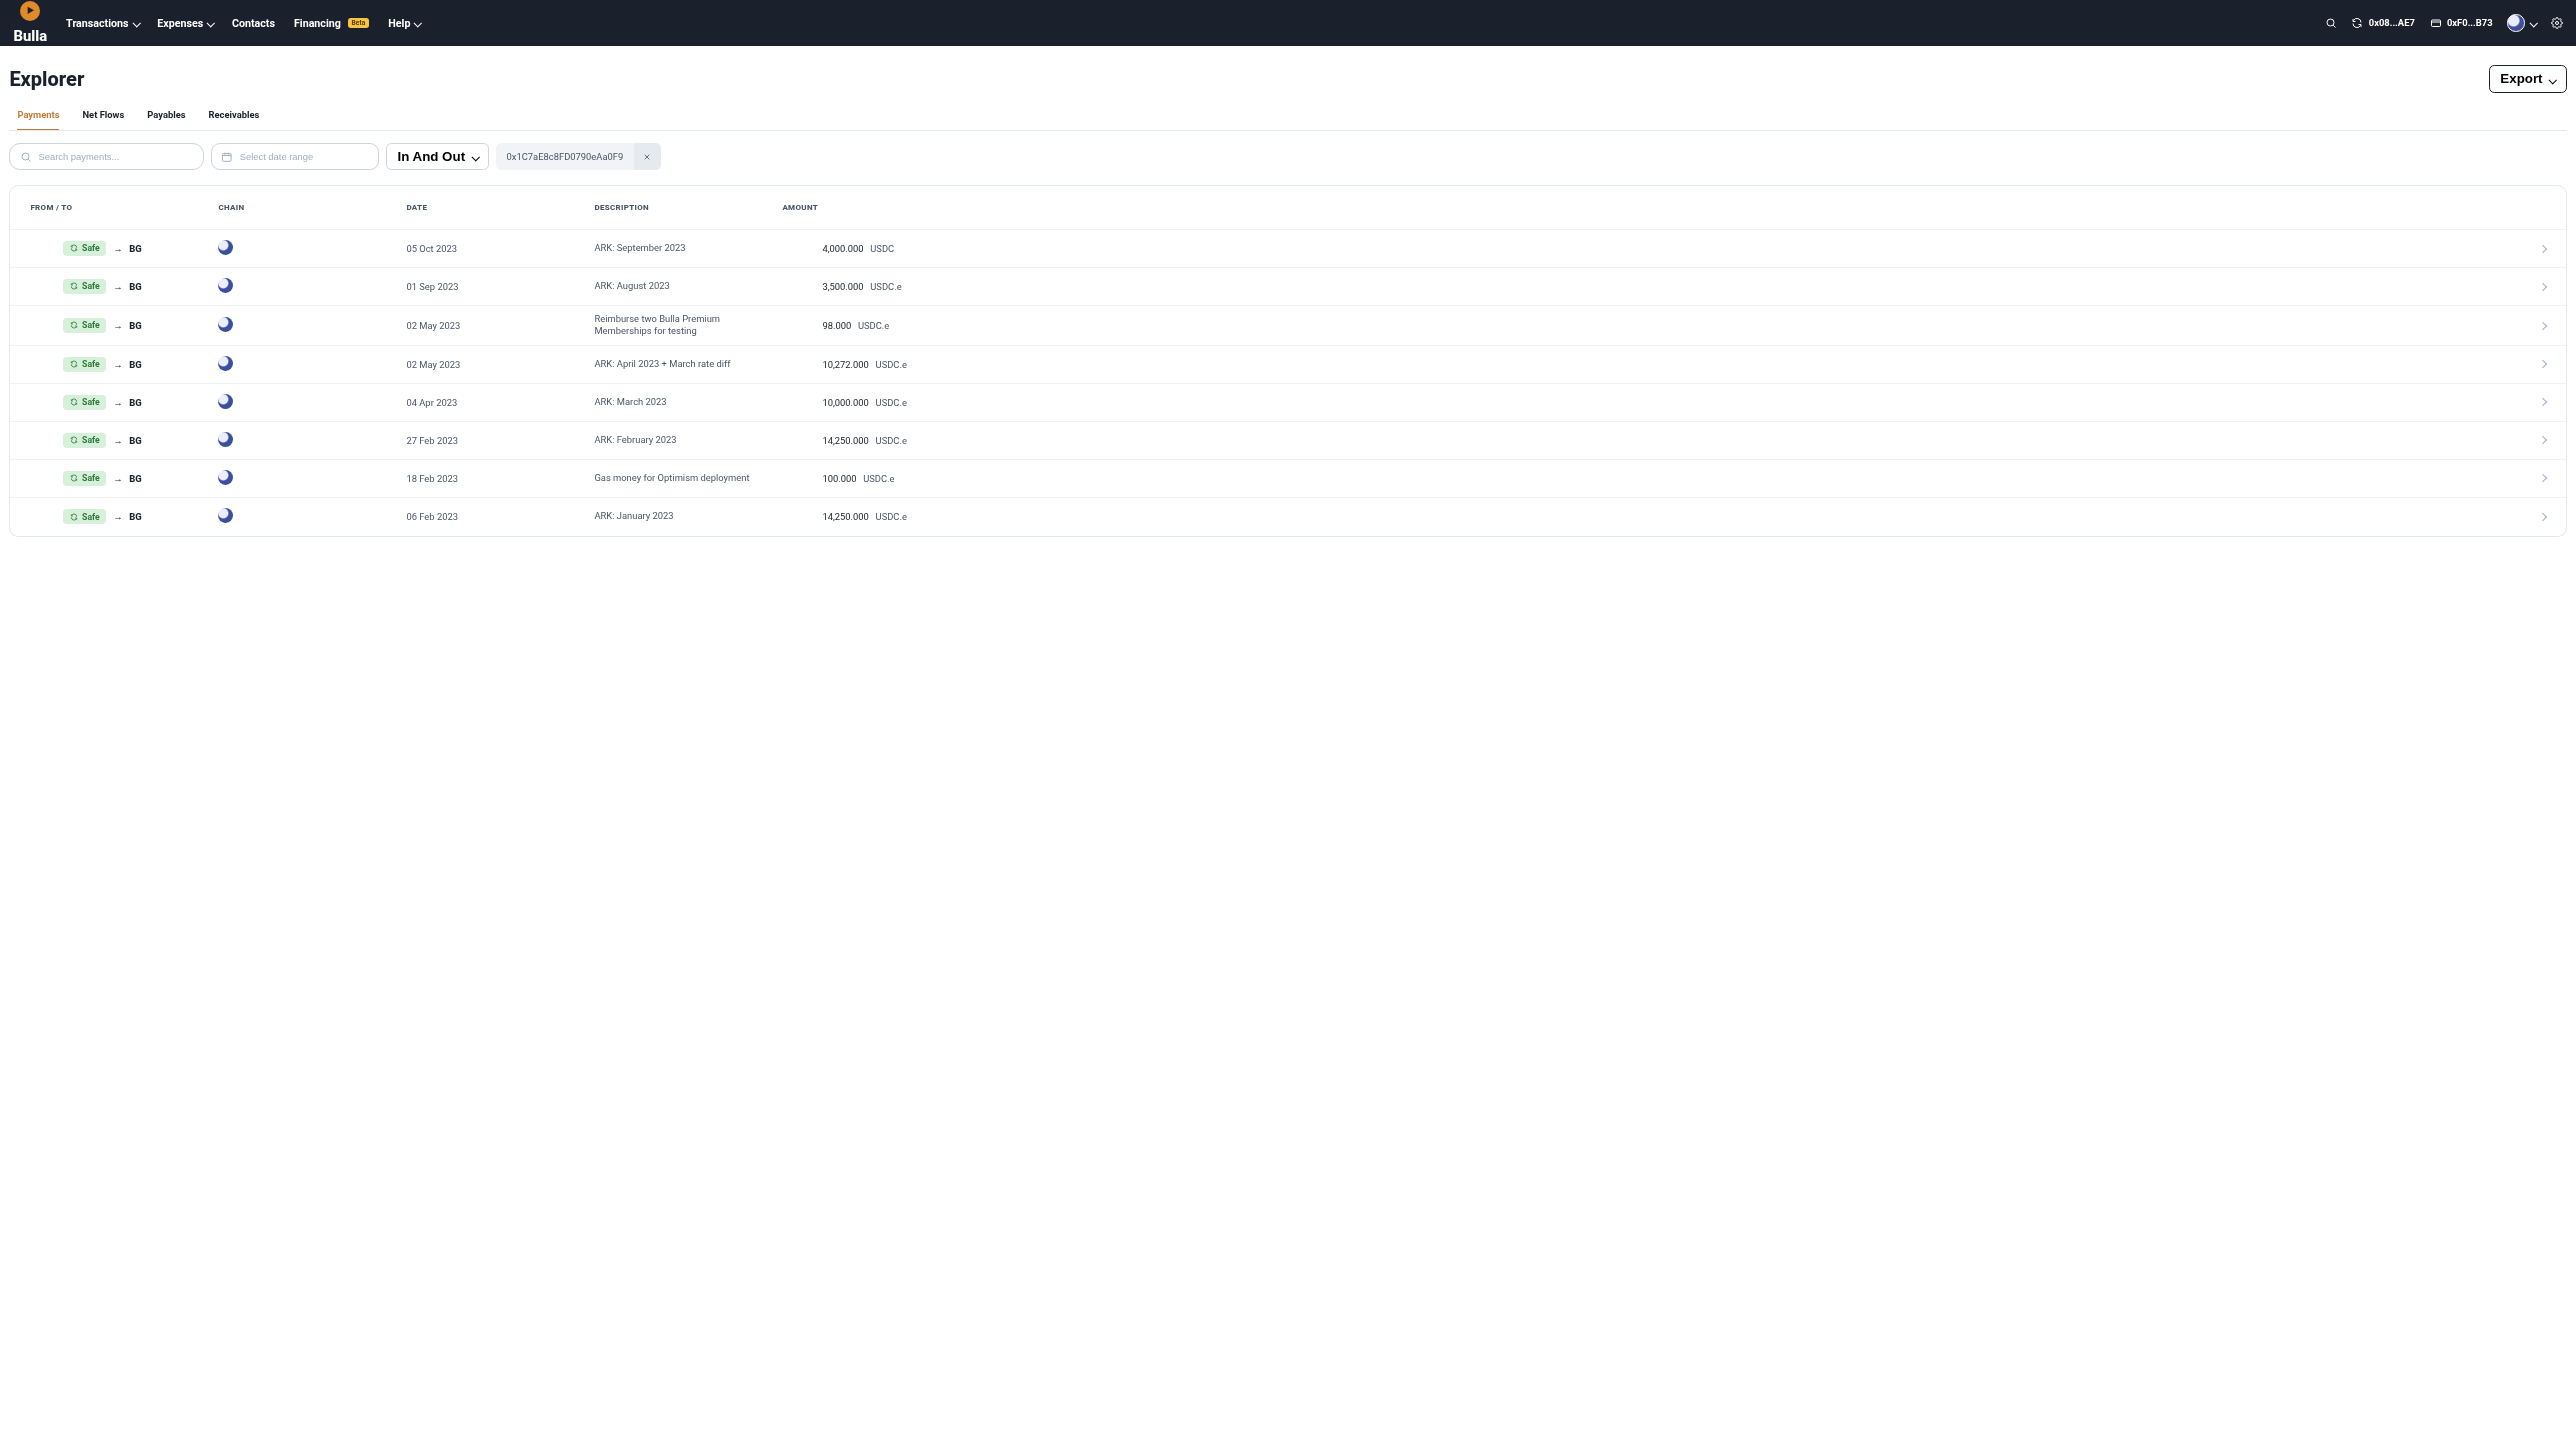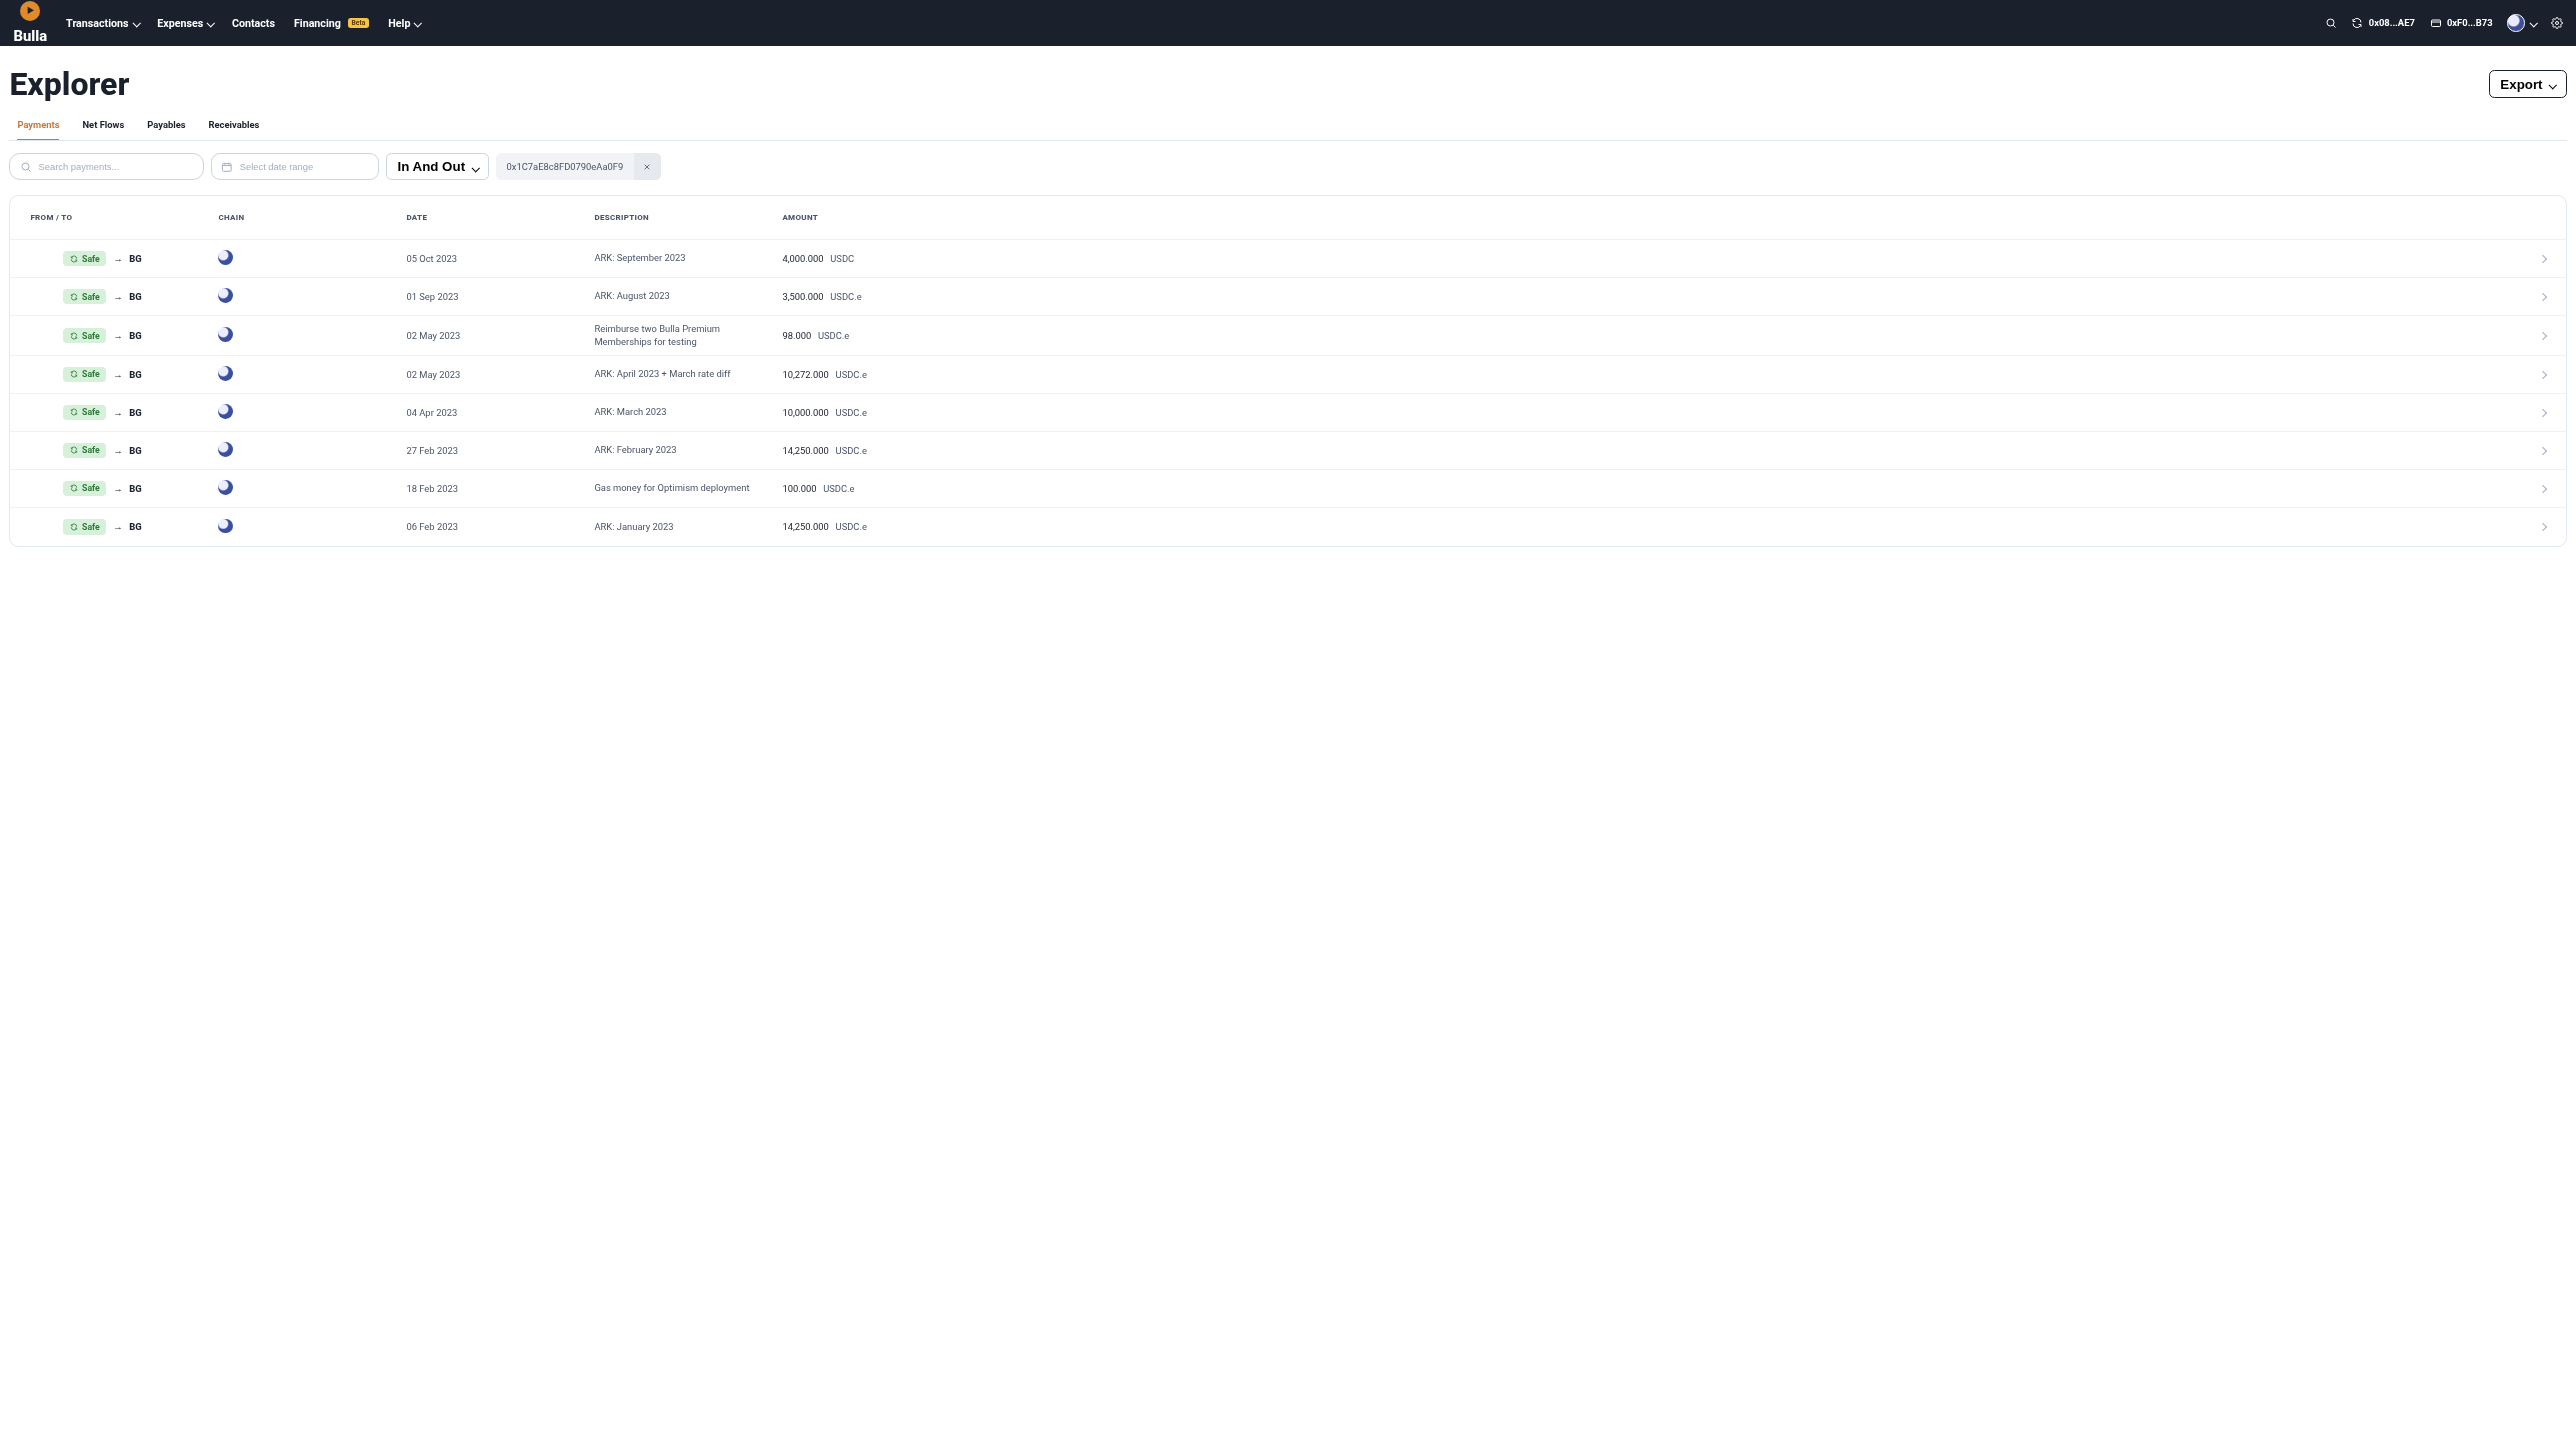--- a/index.html
+++ b/index.html
@@ -64,21 +64,21 @@
     border: 1.3px solid #fff;
   }
   .icon-svg { width: 12px; height: 12px; stroke: currentColor; fill: none; stroke-width: 2; }
 
   
   .page { padding: 19px 9.4px 27px 9.4px; }
   .page-head {
     display: flex; align-items: center; justify-content: space-between;
     padding: 0 0 12px 0;
   }
-  .page-title { font-size: 32px; font-weight: 800; }
+  .page-title { font-size: 20px; font-weight: 800; }
   .export-btn {
     display: flex; align-items: center; gap: 6.7px;
     border: 1.3px solid #1a202c;
     border-radius: 5.4px;
     padding: 5.4px 10.7px;
     font-weight: 700;
     background: #fff;
   }
 
   
@@ -184,21 +184,21 @@
   .arrow-r {
     color: #1a202c; font-weight: 700;
   }
   .to-label { font-weight: 800; color: #1a202c; }
   .chain-icon {
     width: 14.8px; height: 14.8px; border-radius: 50%;
     background: radial-gradient(circle at 35% 35%, #eceeff 0 32%, #3a4f9e 42% 100%);
     display: inline-block;
   }
   .desc-cell { padding: 6.7px 13.4px 6.7px 0; line-height: 1.35; }
-  .amt-cell { display: flex; gap: 6.7px; }
+  .amt-cell { display: flex; gap: 6.7px; margin-left: 40px; }
   .amt-val { color: #1a202c; }
   .amt-token { color: #4a5568; }
   .row-chevron {
     color: #a0aec0;
     display: flex; justify-content: flex-end;
   }
   .row-chevron::before {
     content: "";
     width: 4.7px; height: 4.7px;
     border-right: 1.3px solid currentColor;

